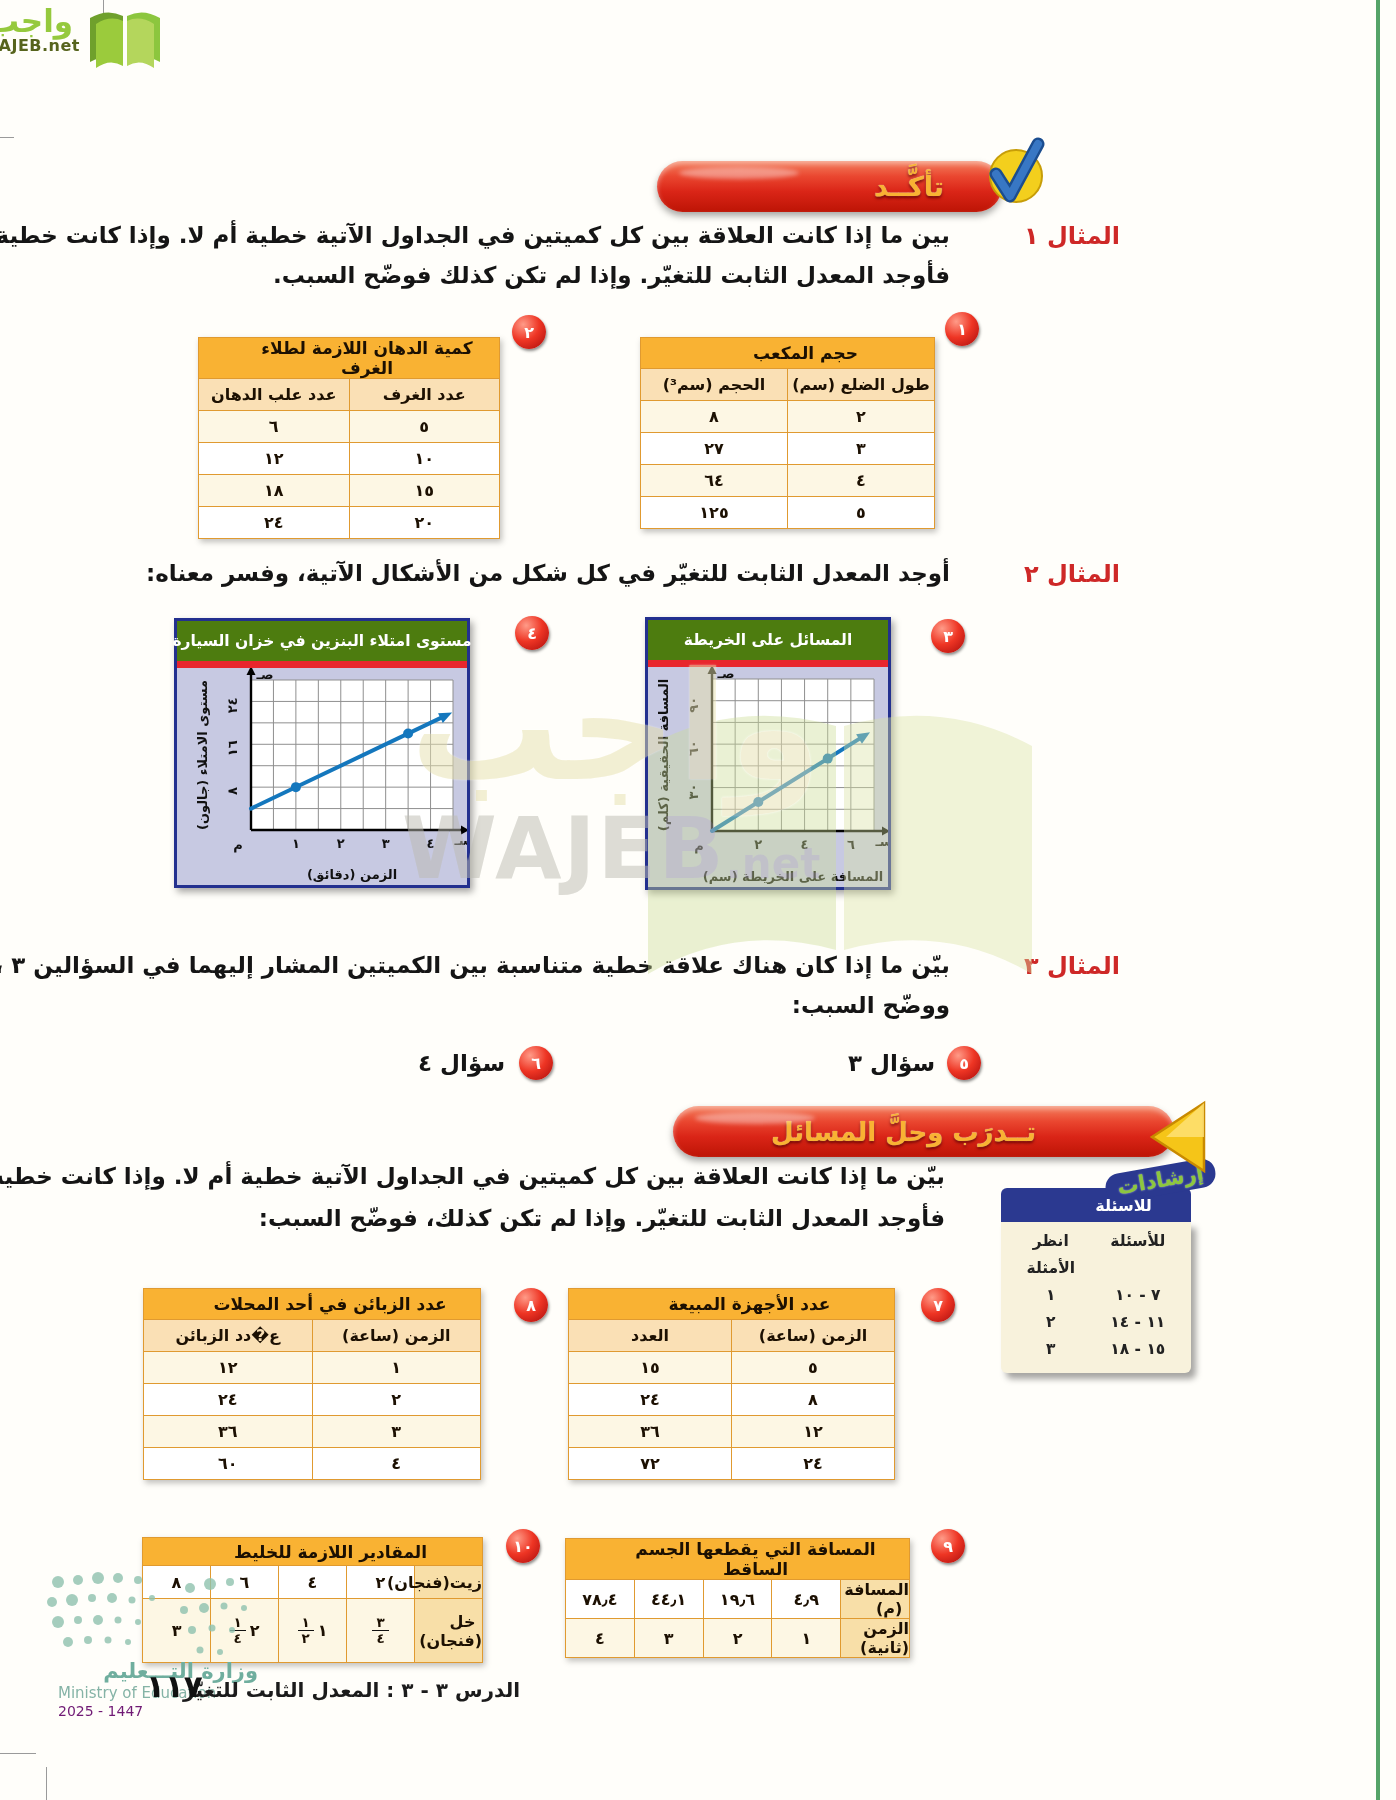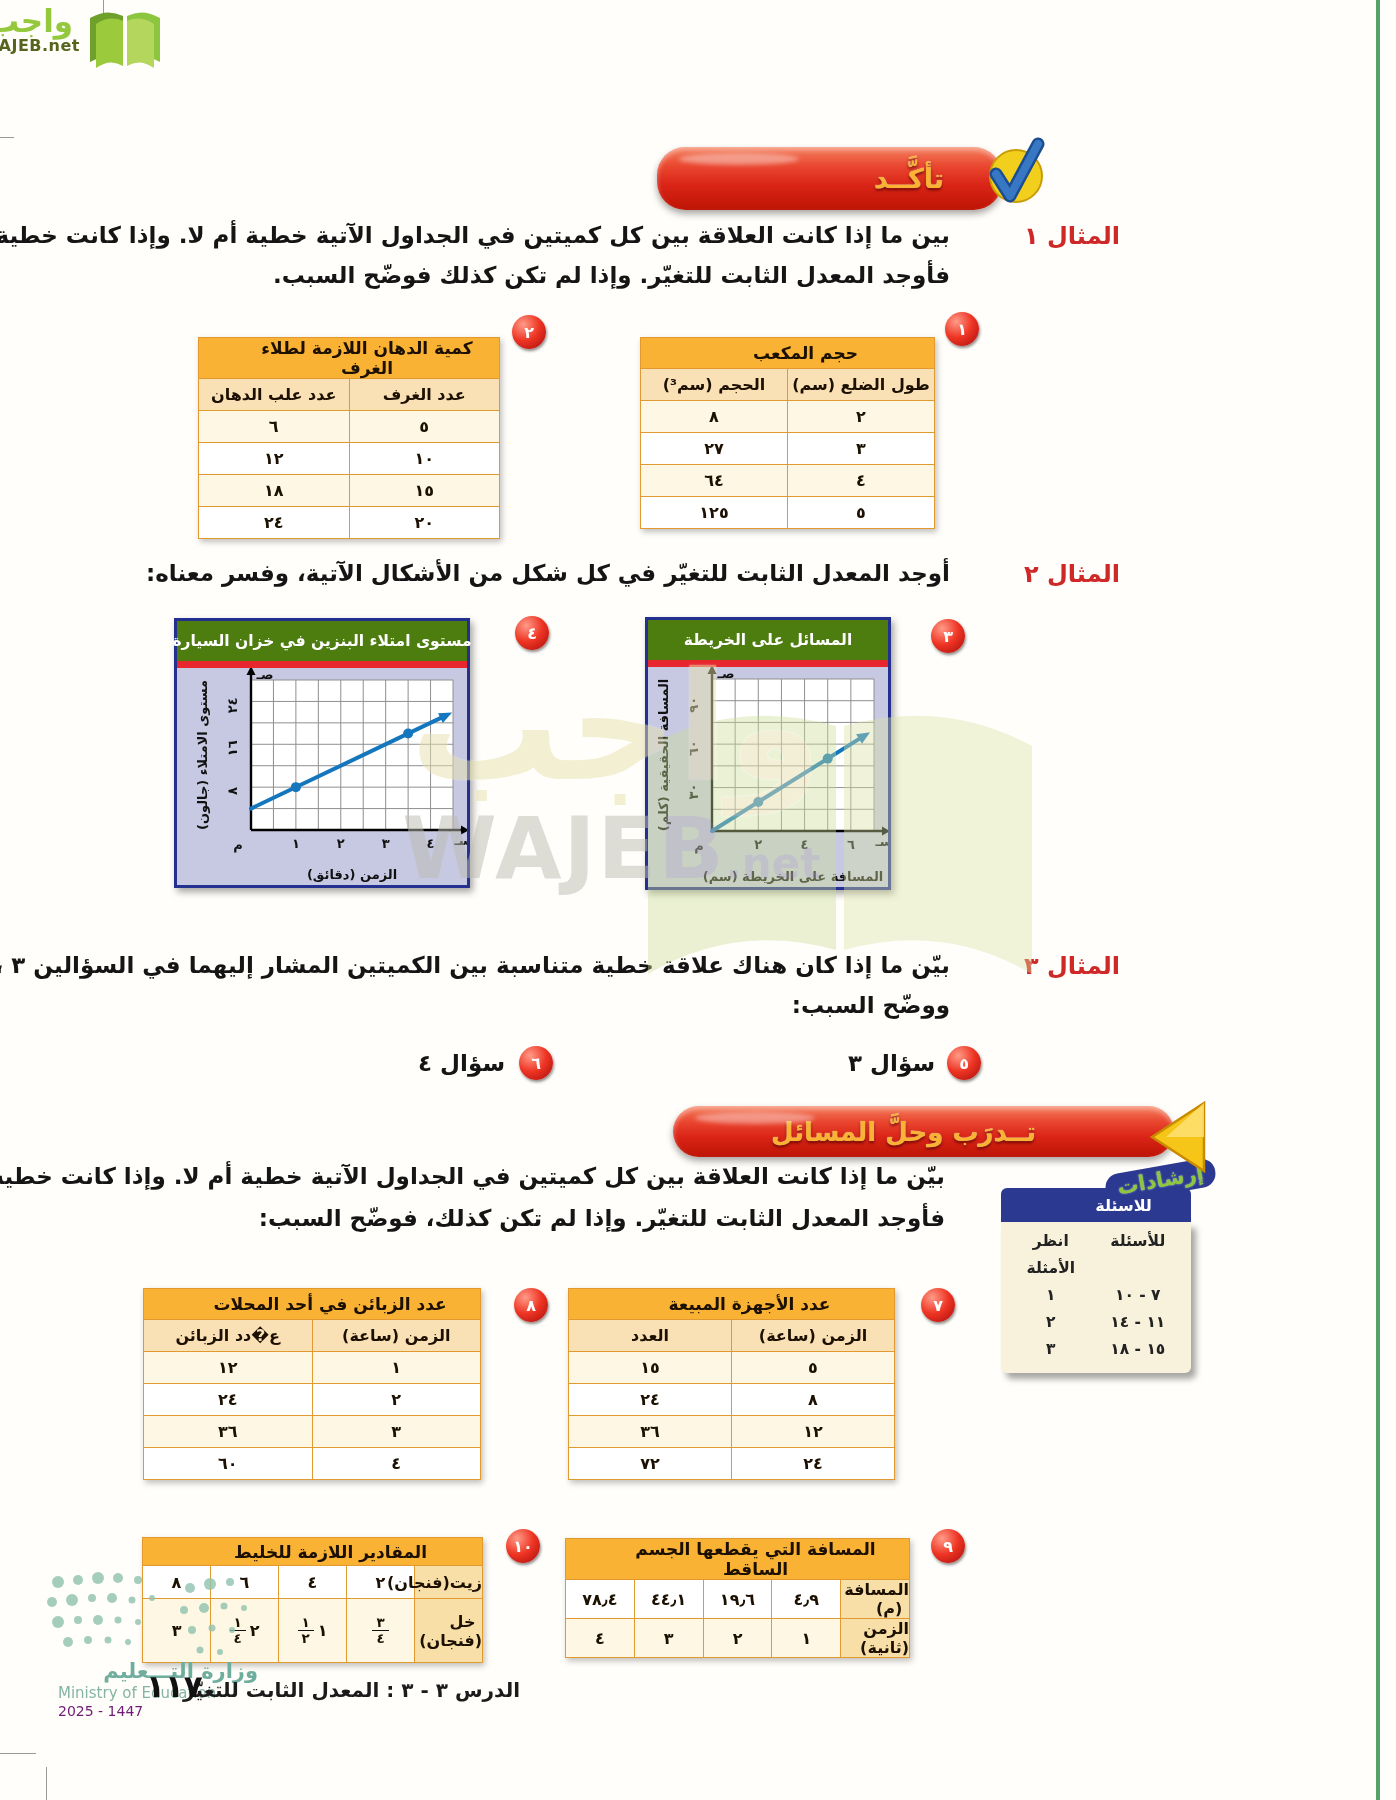--- a/index.html
+++ b/index.html
@@ -145,21 +145,21 @@
     <div class="en">WAJEB.net</div>
   </div>
   <svg class="abs" style="right:60px;top:2px" width="86" height="64" viewBox="0 0 86 64">
     <path d="M8,10 Q25,0 41,8 L41,52 Q25,44 8,54 Z" fill="#6fa02c"></path>
     <path d="M78,10 Q61,0 45,8 L45,52 Q61,44 78,54 Z" fill="#8cc63e"></path>
     <path d="M14,16 Q28,7 41,13 L41,58 Q28,50 14,60 Z" fill="#9bcb3c"></path>
     <path d="M72,16 Q58,7 45,13 L45,58 Q58,50 72,60 Z" fill="#b4d65c"></path>
   </svg>
 </div>
 
-<div class="banner" style="left:657px;top:147px;width:345px;height:63px;padding-right:58px">
+<div class="banner" style="left:657px;top:161px;width:345px;height:51px;padding-right:58px">
   <span class="blabel">تأكَّــد</span>
 </div>
 <svg class="check-icon" style="left:980px;top:134px" width="70" height="76" viewBox="0 0 70 76">
   <circle cx="36" cy="42" r="26" fill="#f3cf1d" stroke="#c79d08" stroke-width="2"></circle>
   <path d="M16,40 L30,62 L58,10" fill="none" stroke="#1b4d8f" stroke-width="13" stroke-linecap="round" stroke-linejoin="round"></path>
   <path d="M16,40 L30,62 L58,10" fill="none" stroke="#3877c4" stroke-width="8" stroke-linecap="round" stroke-linejoin="round"></path>
 </svg>
 
 <div class="ex-label" style="right:276px;top:222px">المثال ١</div>
 <div class="para-line" style="right:446px;top:222px">بين ما إذا كانت العلاقة بين كل كميتين في الجداول الآتية خطية أم لا. وإذا كانت خطية</div>

